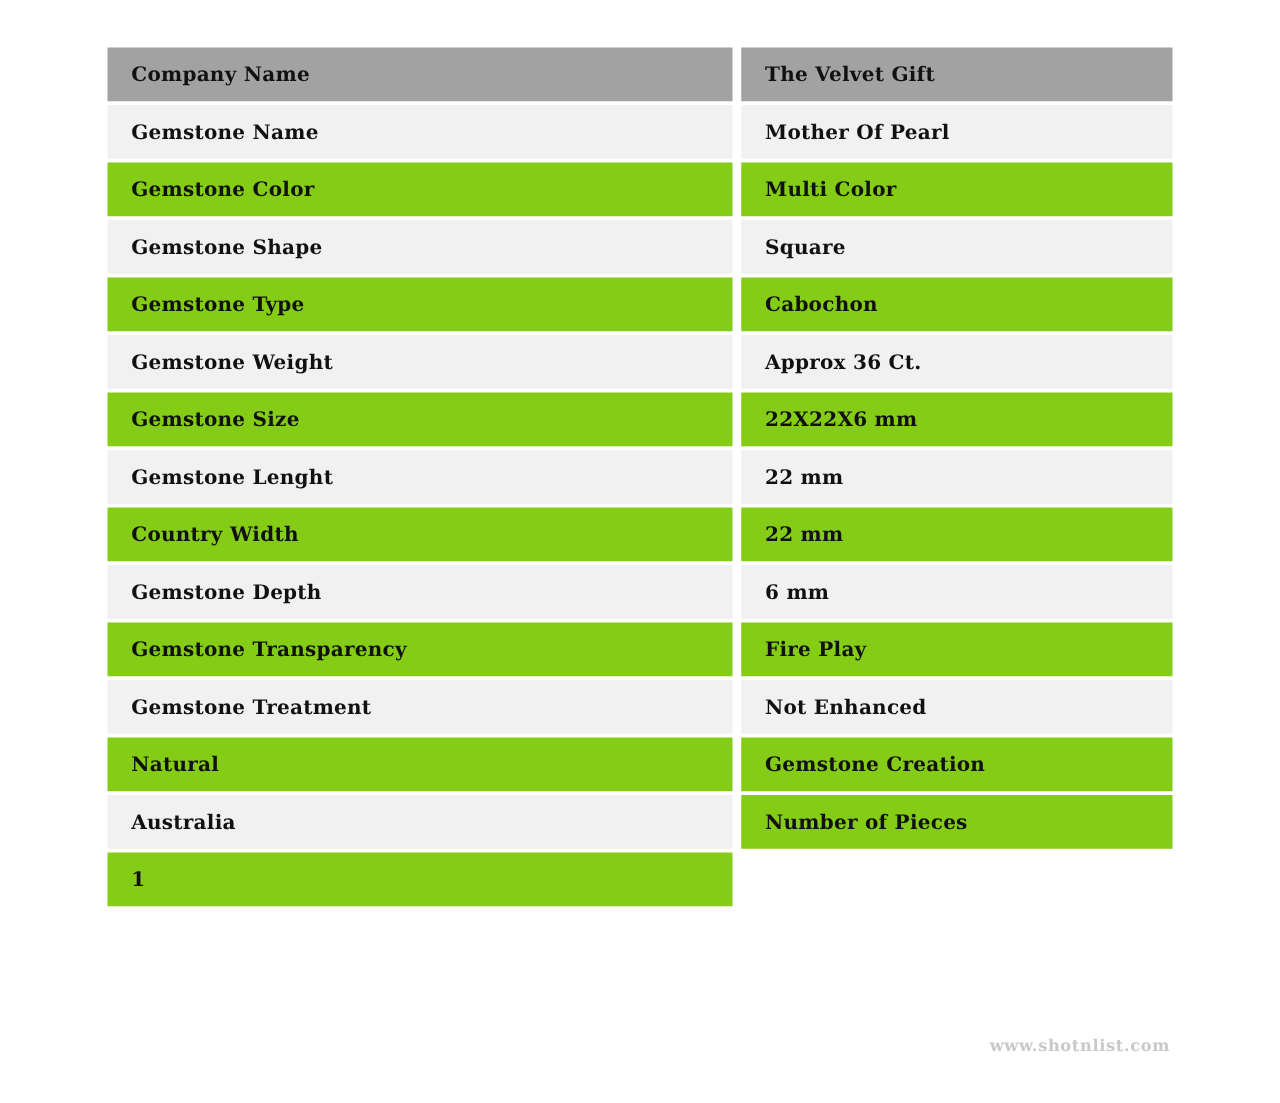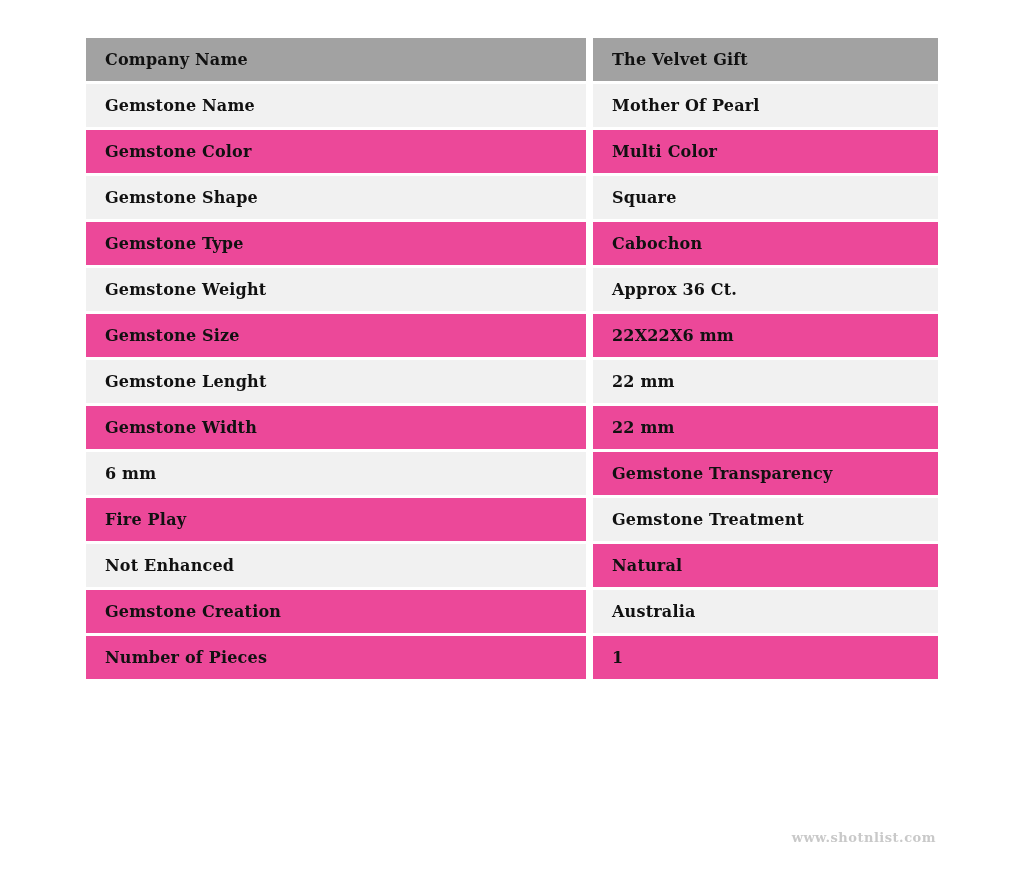--- a/index.html
+++ b/index.html
@@ -28,21 +28,21 @@
     padding-left: 19px;
     font-size: 16px;
     font-weight: bold;
     color: #111111;
     letter-spacing: 0.2px;
     white-space: nowrap;
     overflow: hidden;
   }
   .cell.header { background: #a2a2a2; }
   .cell.stripe { background: #f1f1f1; }
-  .cell.plain  { background: #ec4899; text-align: center; }
+  .cell.plain  { background: #84cc16; text-align: center; }
   .watermark {
     position: absolute;
     top: 830px;
     right: 88px;
     font-size: 13px;
     font-weight: bold;
     color: #c9c9c9;
     letter-spacing: 0.5px;
   }
 </style>
@@ -67,23 +67,24 @@
 
   <div class="cell stripe">Gemstone Weight</div>
   <div class="cell stripe">Approx 36 Ct.</div>
 
   <div class="cell plain">Gemstone Size</div>
   <div class="cell plain">22X22X6 mm</div>
 
   <div class="cell stripe">Gemstone Lenght</div>
   <div class="cell stripe">22 mm</div>
 
-  <div class="cell plain">Gemstone Width</div>
+  <div class="cell plain">Country Width</div>
   <div class="cell plain">22 mm</div>
 
+  <div class="cell stripe">Gemstone Depth</div>
   <div class="cell stripe">6 mm</div>
 
   <div class="cell plain">Gemstone Transparency</div>
   <div class="cell plain">Fire Play</div>
 
   <div class="cell stripe">Gemstone Treatment</div>
   <div class="cell stripe">Not Enhanced</div>
 
   <div class="cell plain">Natural</div>
   <div class="cell plain">Gemstone Creation</div>

